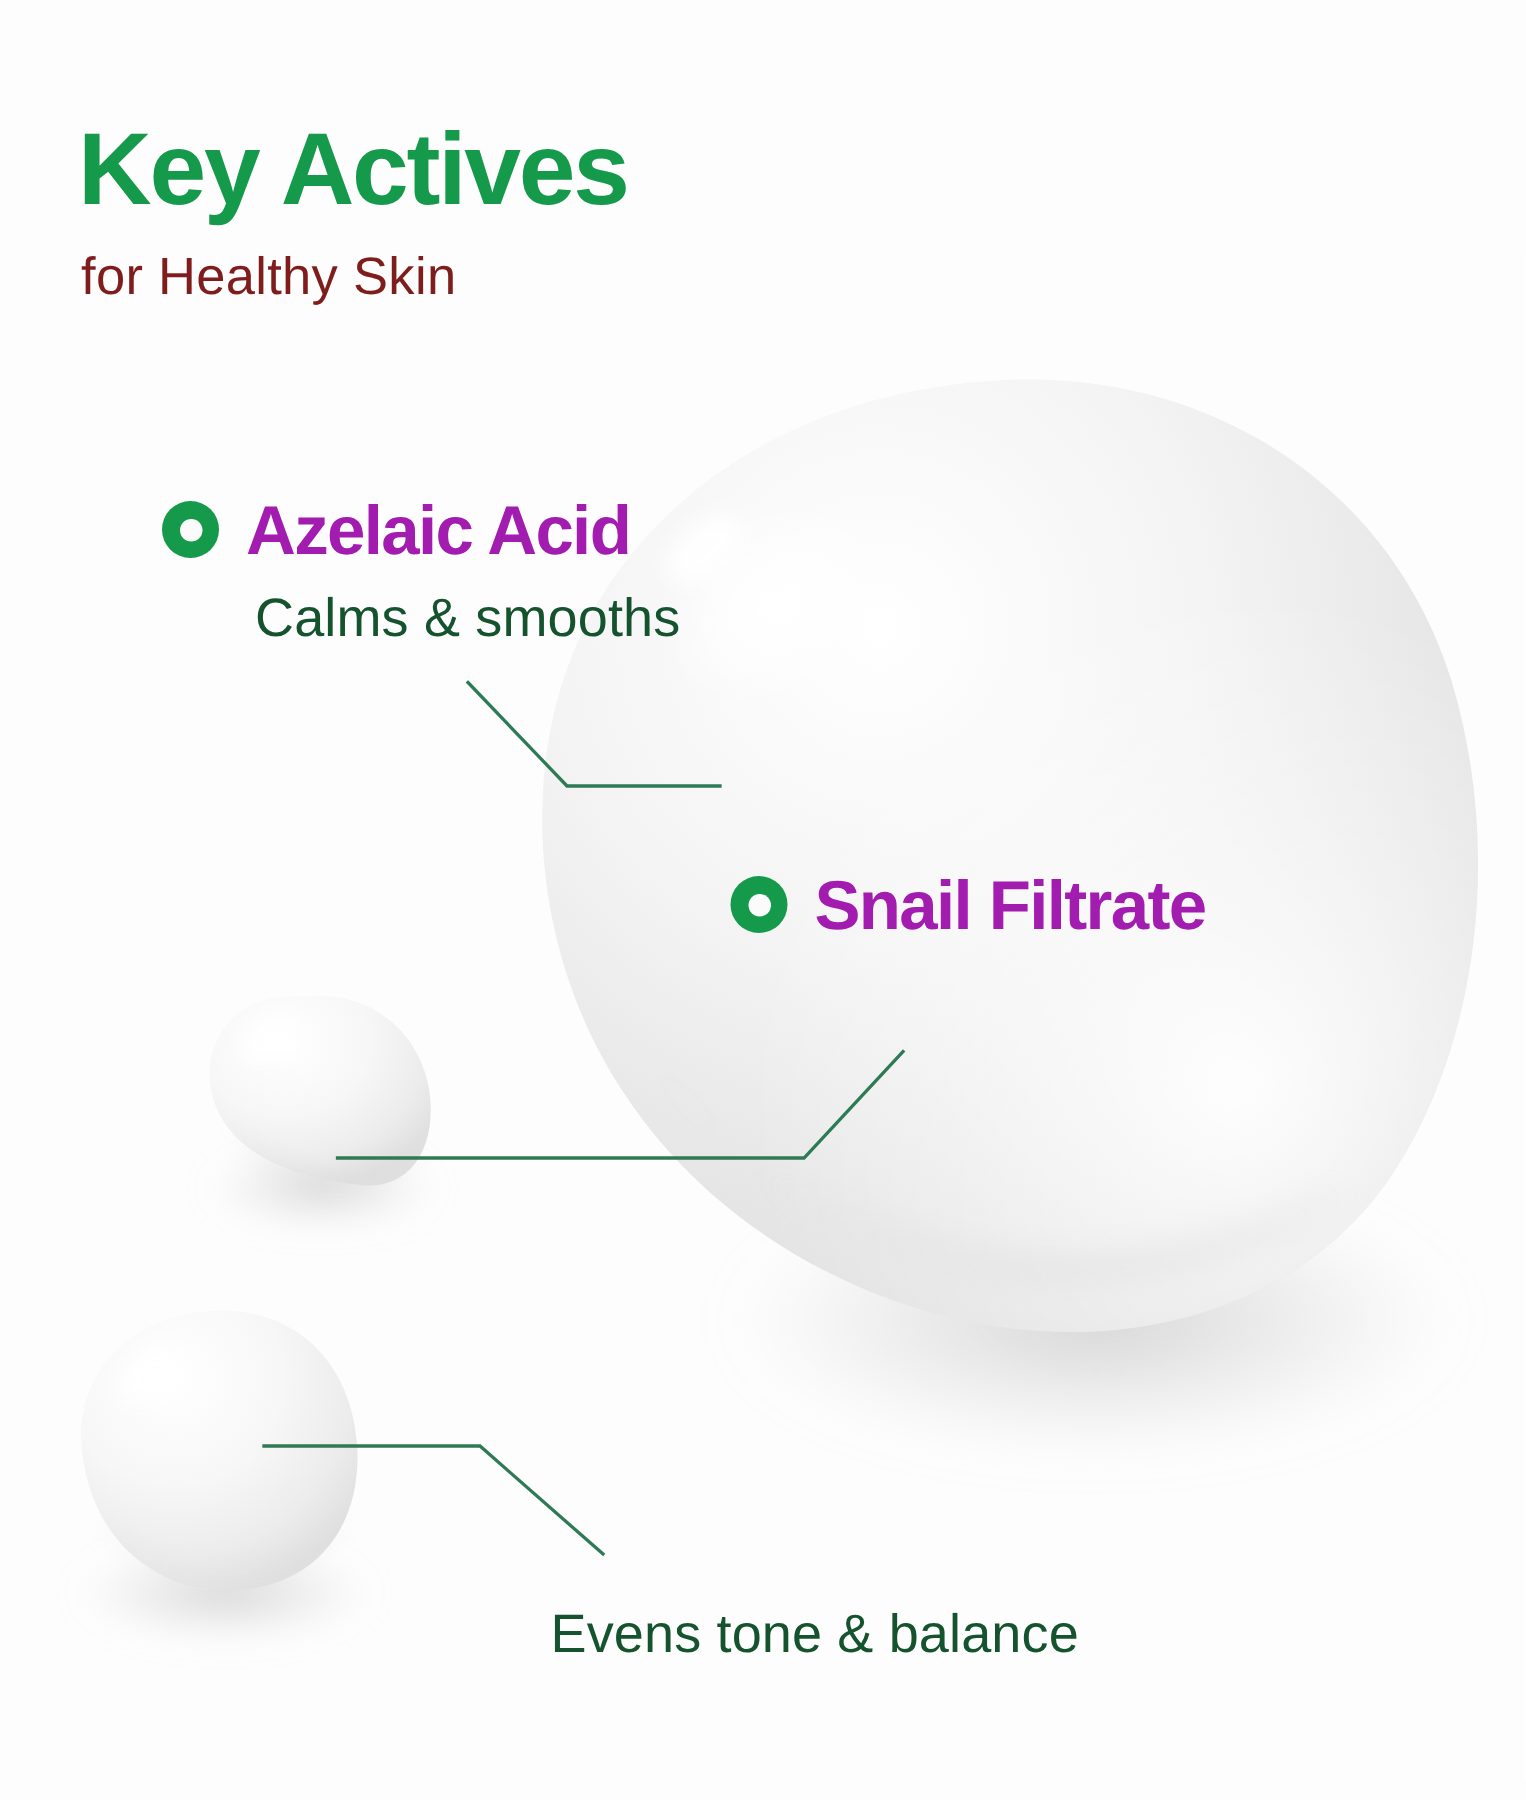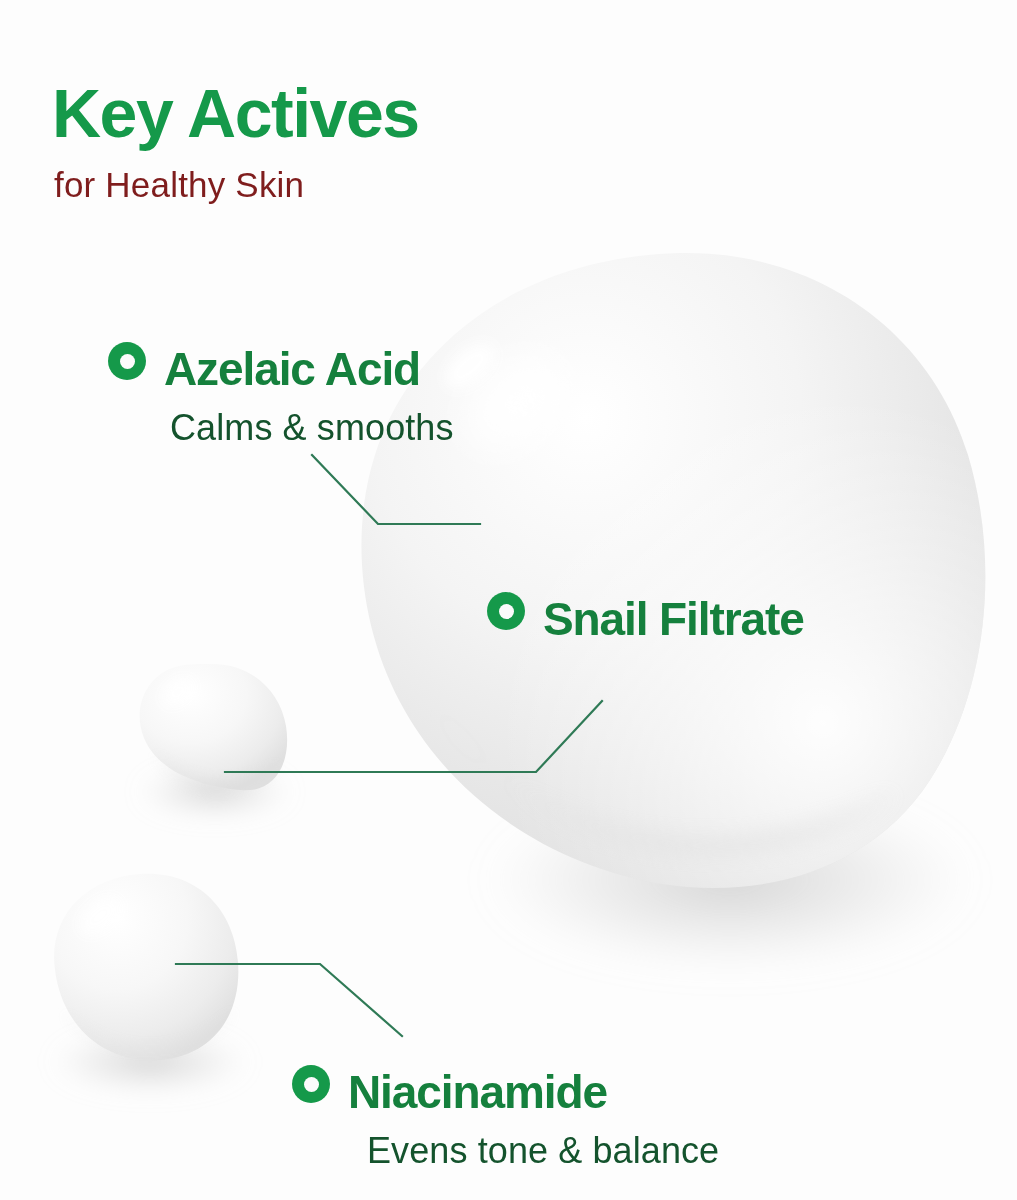--- a/index.html
+++ b/index.html
@@ -87,23 +87,22 @@
     display: block;
     width: 15px;
     height: 15px;
     border-radius: 50%;
     background: #fbfbfb;
   }
   .active-name {
     font-size: 46px;
     font-weight: 700;
     letter-spacing: -1.1px;
-    color: #15803d;
+    color: #a21caf;
     line-height: 1;
-    margin-top: 16px;
   }
   .active-desc {
     font-size: 36px;
     font-weight: 300;
     color: #14532d;
     letter-spacing: 0.1px;
     line-height: 1;
     margin-top: 18px;
   }
 
@@ -232,20 +231,16 @@
   </div>
 
   <div class="active" id="active-snail">
     <div class="active-head">
       <span class="bullet" style="background: rgb(21, 153, 74);"></span>
       <span class="active-name">Snail Filtrate</span>
     </div>
   </div>
 
   <div class="active" id="active-niacin">
-    <div class="active-head">
-      <span class="bullet" style="background: rgb(21, 153, 74);"></span>
-      <span class="active-name">Niacinamide</span>
-    </div>
     <div class="active-desc">Evens tone &amp; balance</div>
   </div>
 
 </div>
 
 </body></html>

